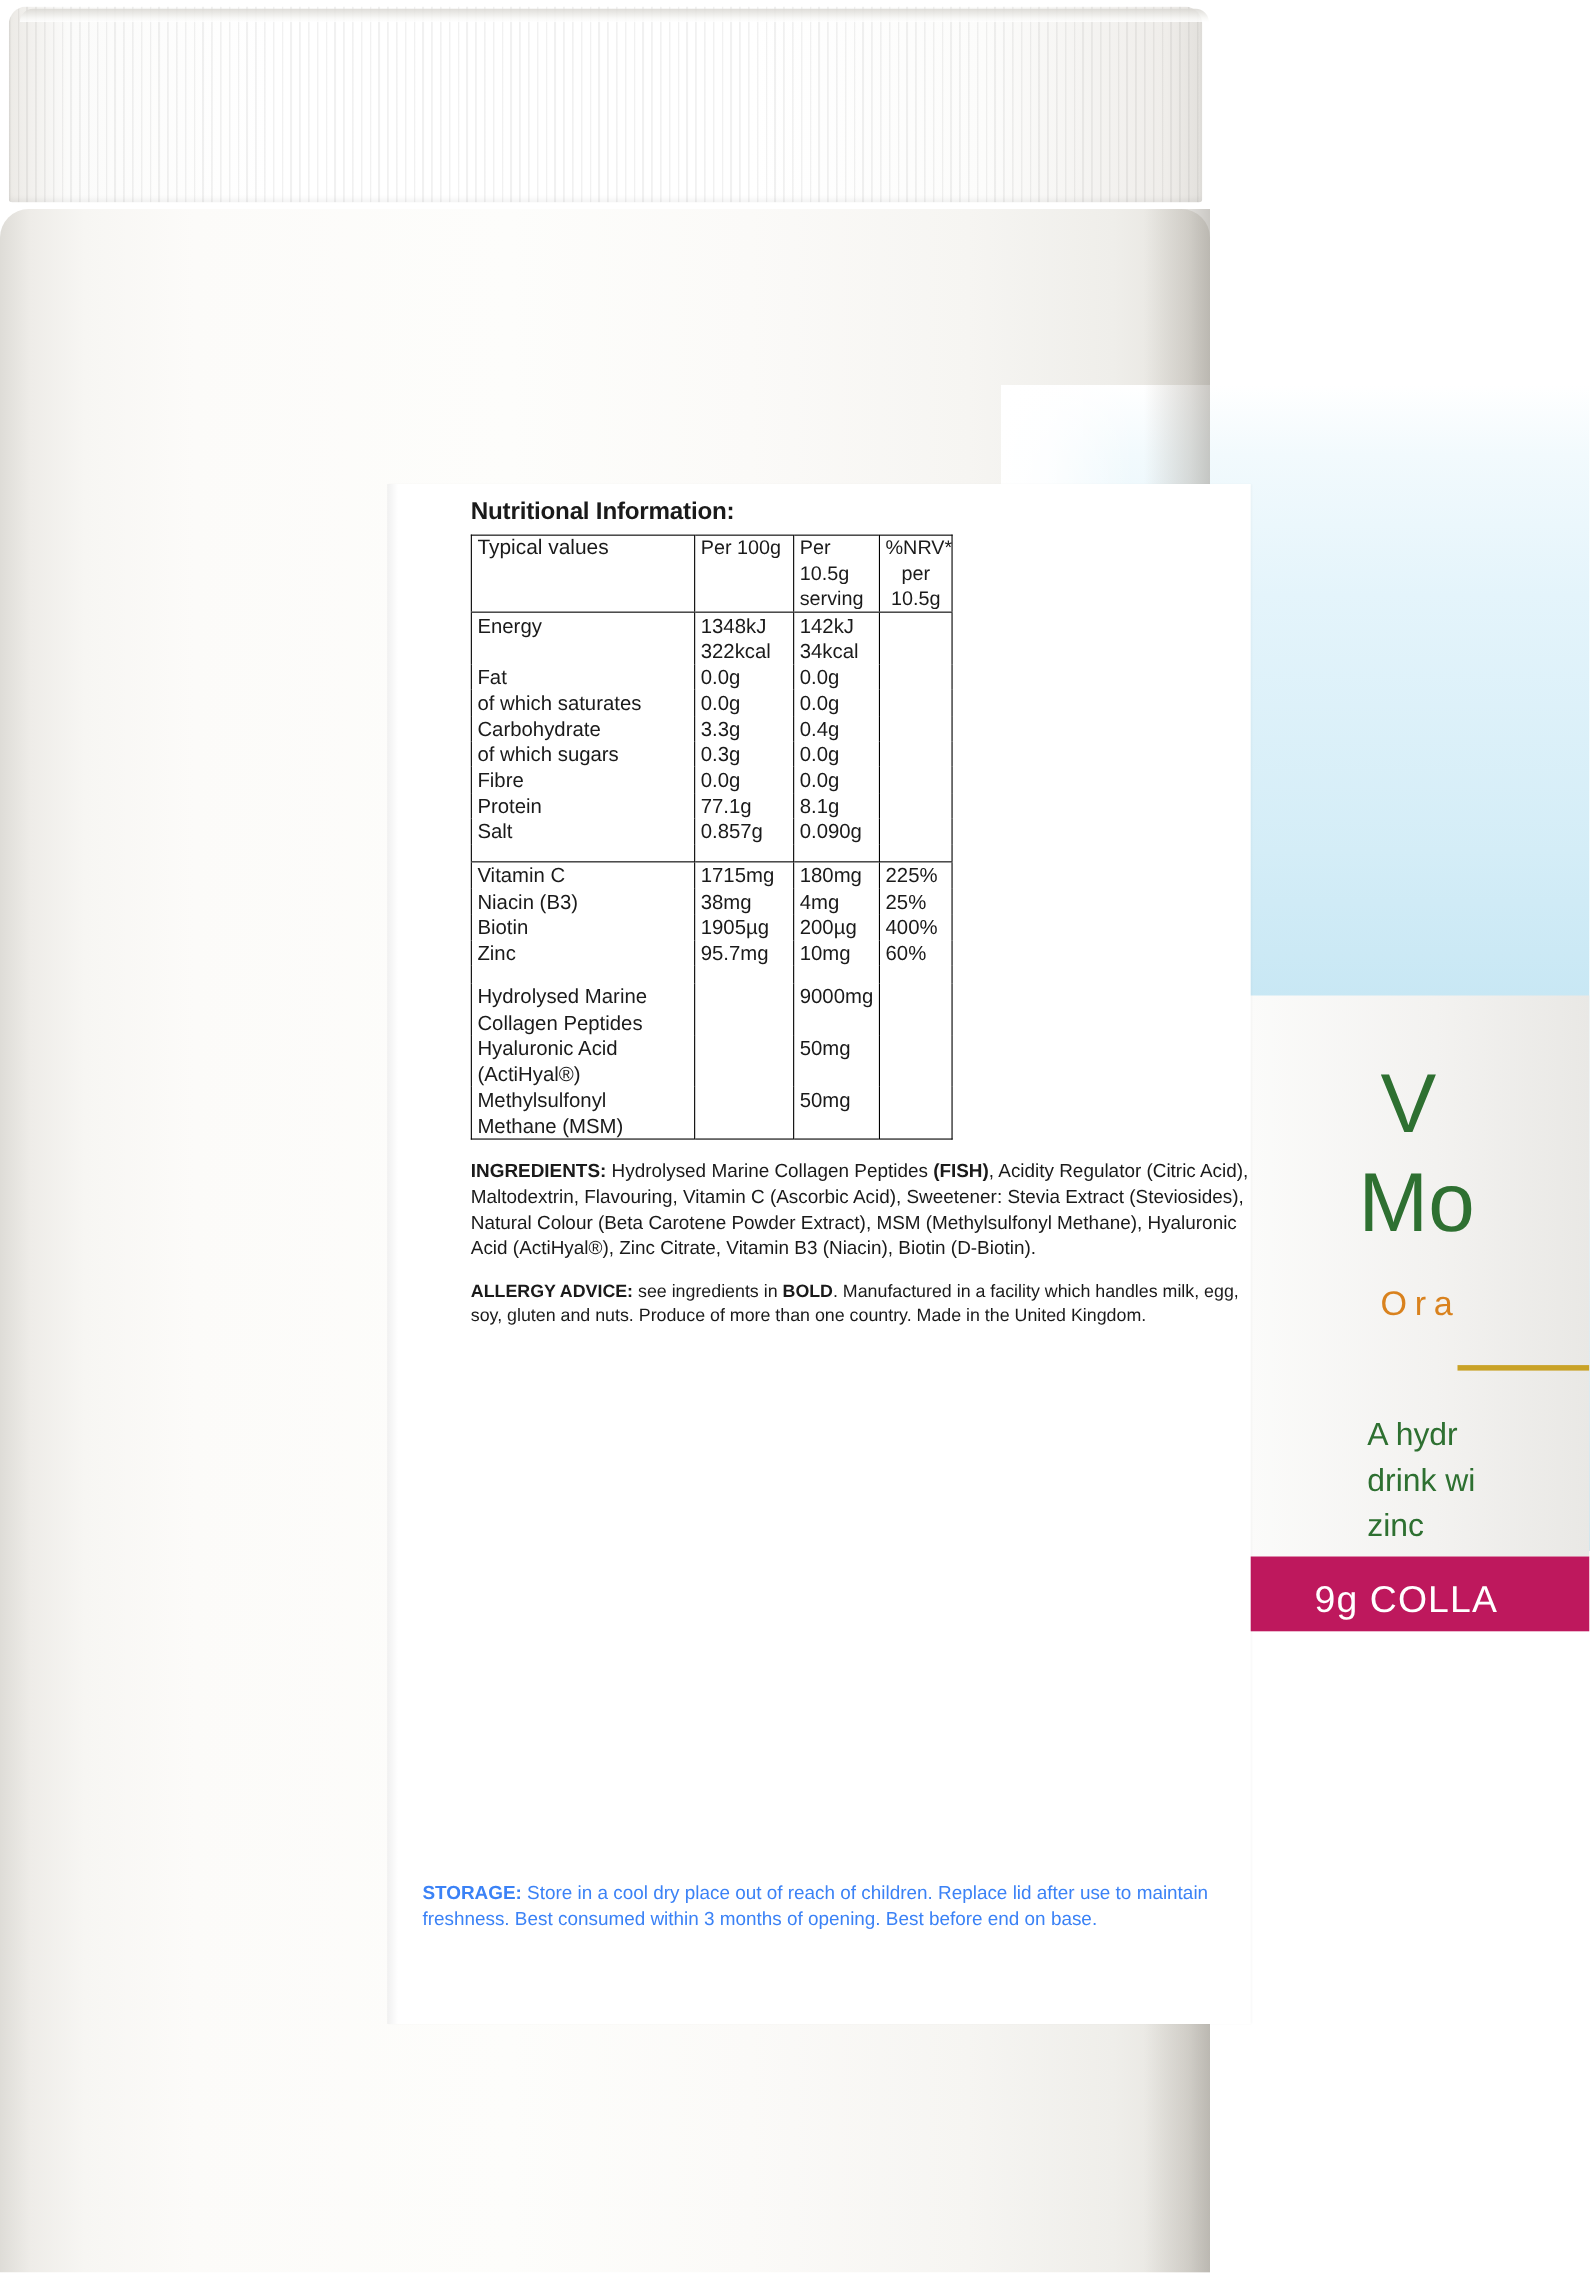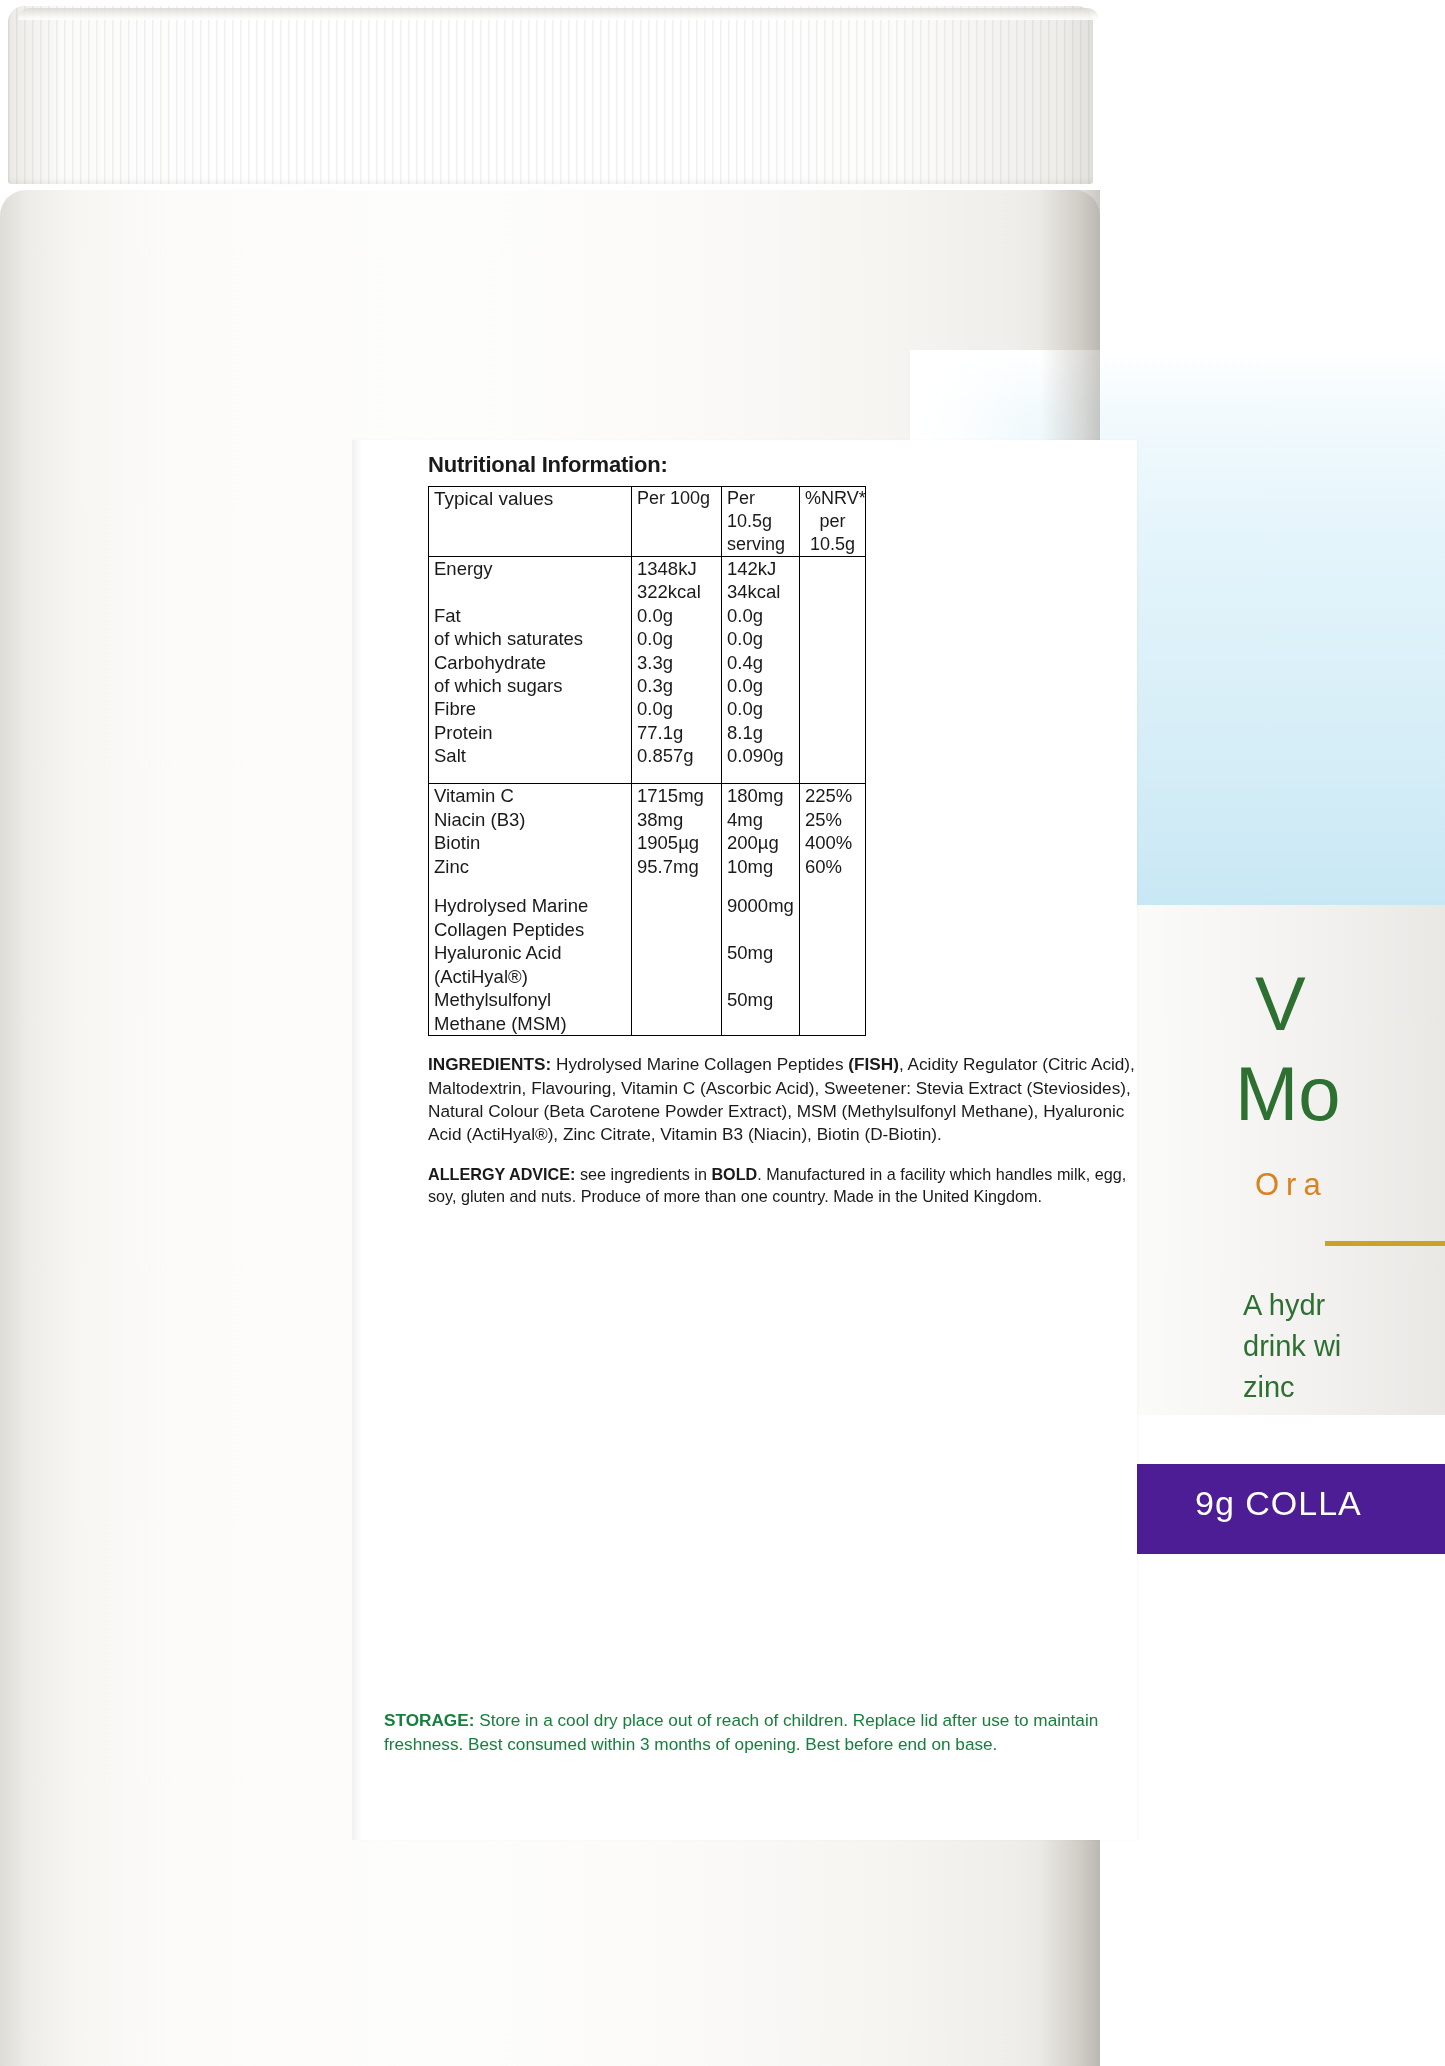--- a/index.html
+++ b/index.html
@@ -156,24 +156,24 @@
     top: 380px;
     width: 300px;
     color: #2e7031;
     font-size: 29px;
     line-height: 1.42;
     white-space: nowrap;
   }
   .fp-banner {
     position: absolute;
     left: 1135px;
-    top: 1464px;
+    top: 1415px;
     width: 310px;
-    height: 90px;
-    background: #4c1d95;
+    height: 68px;
+    background: #be185d;
     overflow: hidden;
   }
   .fp-banner span {
     position: absolute;
     left: 60px;
     top: 20px;
     color: #ffffff;
     font-size: 34px;
     letter-spacing: 1px;
     white-space: nowrap;
@@ -255,21 +255,21 @@
     text-align: left;
   }
   p.para.allergy { font-size: 16.2px; line-height: 1.36; }
   p.storage {
     position: absolute;
     left: 384px;
     top: 1708px;
     width: 718px;
     font-size: 17.2px;
     line-height: 1.42;
-    color: #15803d;
+    color: #3b82f6;
   }
   .bold { font-weight: bold; }
 
   
   .label-left-shadow {
     position: absolute;
     left: 352px; top: 440px;
     width: 10px; height: 1400px;
     background: linear-gradient(to right, rgba(0,0,0,0.06), rgba(0,0,0,0));
   }

